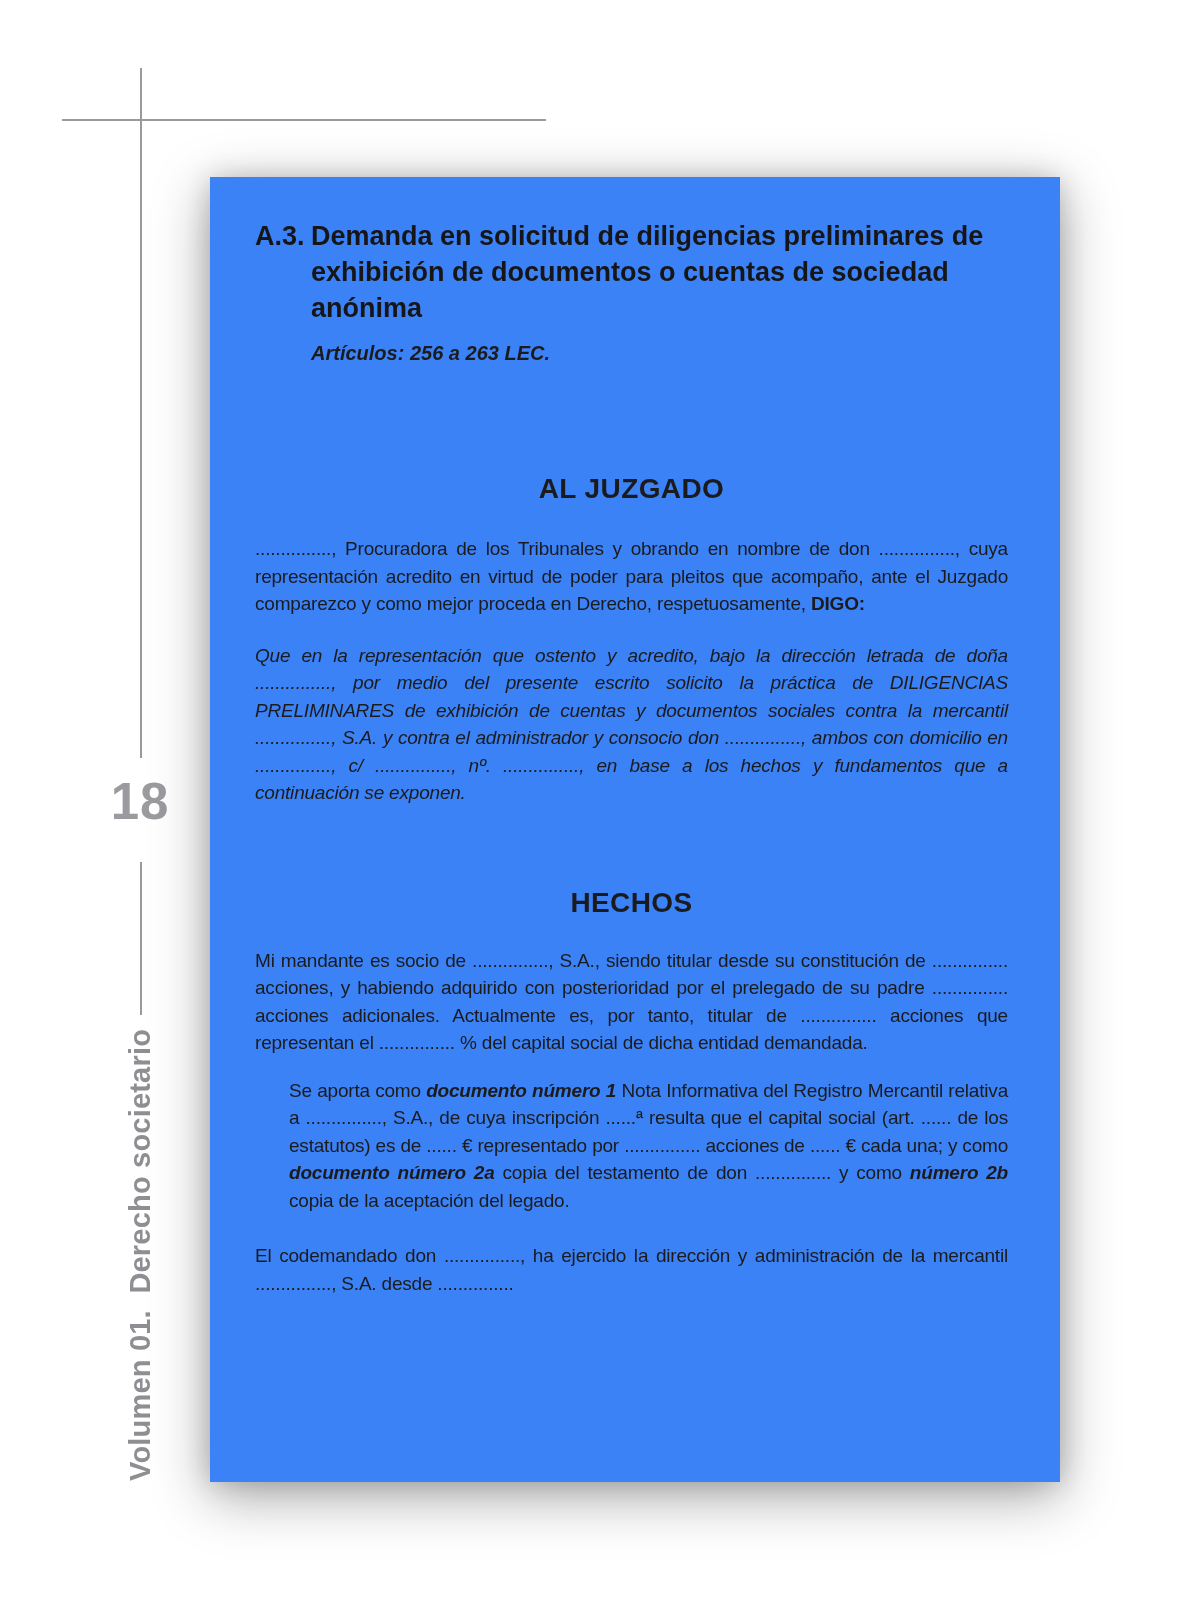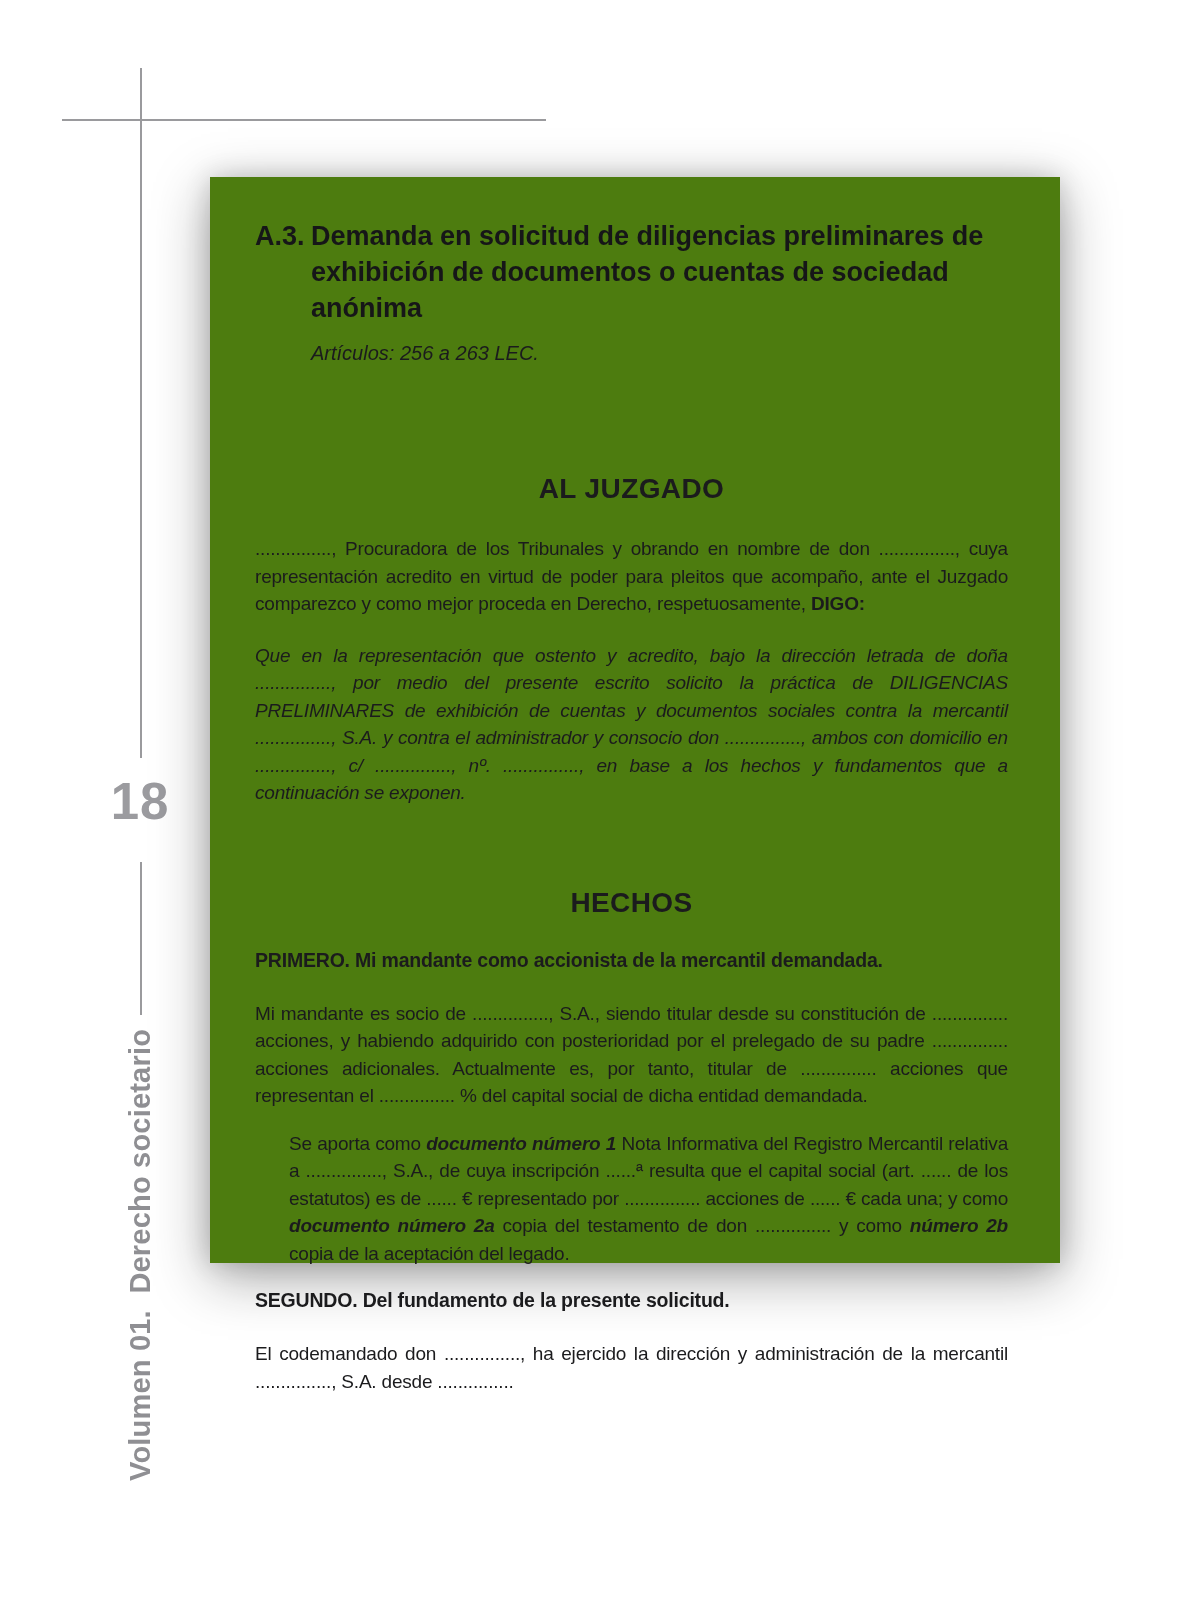--- a/index.html
+++ b/index.html
@@ -34,29 +34,29 @@
 
   .volume-label {
     position: absolute; left: 124px; top: 1481px;
     transform: rotate(-90deg); transform-origin: 0 0;
     font-size: 29px; font-weight: bold; color: #8f8f93;
     letter-spacing: 0.2px; white-space: pre; line-height: 32px;
   }
 
   
   .sheet {
-    position: absolute; left: 210px; top: 177px; width: 850px; height: 1086px;
+    position: absolute; left: 210px; top: 177px; width: 850px; height: 1305px;
     box-sizing: border-box; padding: 41px 52px 0 45px;
-    background: #4d7c0f;
+    background: #3b82f6;
     box-shadow: 0 0 24px rgba(0,0,0,0.16), 0 14px 52px rgba(20,20,20,0.38);
   }
 
   .doc-title { display: flex; font-size: 27px; line-height: 36px; font-weight: bold; color: #161618; }
   .doc-title .doc-num { flex: none; width: 56px; }
-  .doc-subtitle { margin: 16px 0 0 56px; font-size: 20px; font-weight: normal; font-style: italic; }
+  .doc-subtitle { margin: 16px 0 0 56px; font-size: 20px; font-weight: bold; font-style: italic; }
 
   .center-heading { text-align: center; font-weight: bold; font-size: 28px; letter-spacing: 0.4px; }
   .center-heading.juzgado { margin-top: 108px; }
   .center-heading.hechos  { margin-top: 80px; }
 
   .sub-heading { margin-top: 30px; font-size: 19.5px; font-weight: bold; letter-spacing: -0.2px; }
   .sub-heading.second { margin-top: 22px; }
 
   .para {
     margin: 26px 0 0 0; text-align: justify;
@@ -95,24 +95,22 @@
     <div class="doc-subtitle">Artículos: 256 a 263 LEC.</div>
 
     <div class="center-heading juzgado">AL JUZGADO</div>
 
     <p class="para p-intro"><span>..............., Procuradora de los Tribunales y obrando en nombre de don ..............., cuya representación acredito en virtud de poder para pleitos que acompaño, ante el Juzgado comparezco y como mejor proceda en Derecho, respetuosamente, </span><span class="b">DIGO:</span></p>
 
     <p class="para p-request"><span>Que en la representación que ostento y acredito, bajo la dirección letrada de doña ..............., por medio del presente escrito solicito la práctica de DILIGENCIAS PRELIMINARES de exhibición de cuentas y documentos sociales contra la mercantil ..............., S.A. y contra el administrador y consocio don ..............., ambos con domicilio en ..............., c/ ..............., nº. ..............., en base a los hechos y fundamentos que a continuación se exponen.</span></p>
 
     <div class="center-heading hechos">HECHOS</div>
 
-    <div class="sub-heading">PRIMERO. Mi mandante como accionista de la mercantil demandada.</div>
 
     <p class="para p-fact"><span>Mi mandante es socio de ..............., S.A., siendo titular desde su constitución de ............... acciones, y habiendo adquirido con posterioridad por el prelegado de su padre ............... acciones adicionales. Actualmente es, por tanto, titular de ............... acciones que representan el ............... % del capital social de dicha entidad demandada.</span></p>
 
     <p class="para indented"><span>Se aporta como </span><span class="b i">documento número 1</span><span> Nota Informativa del Registro Mercantil relativa a ..............., S.A., de cuya inscripción ......ª resulta que el capital social (art. ...... de los estatutos) es de ...... € representado por ............... acciones de ...... € cada una; y como </span><span class="b i">documento número 2a</span><span> copia del testamento de don ............... y como </span><span class="b i">número 2b</span><span> copia de la aceptación del legado.</span></p>
 
-    <div class="sub-heading second">SEGUNDO. Del fundamento de la presente solicitud.</div>
 
     <p class="para p-last"><span>El codemandado don ..............., ha ejercido la dirección y administración de la mercantil ..............., S.A. desde ...............</span></p>
 
   </div>
 </div>
 
 </body></html>

